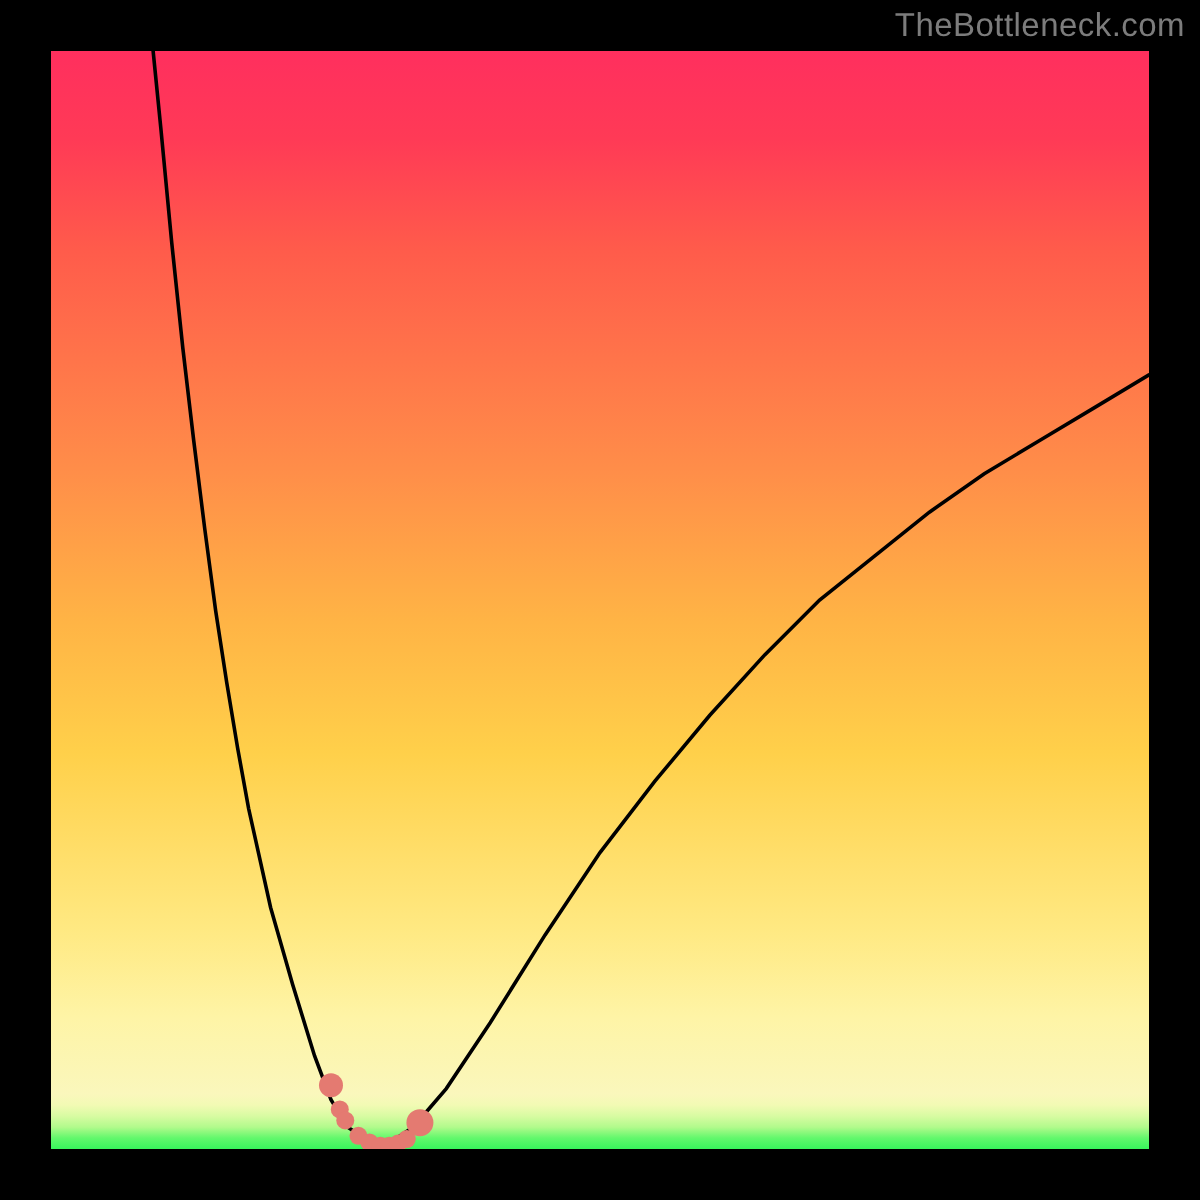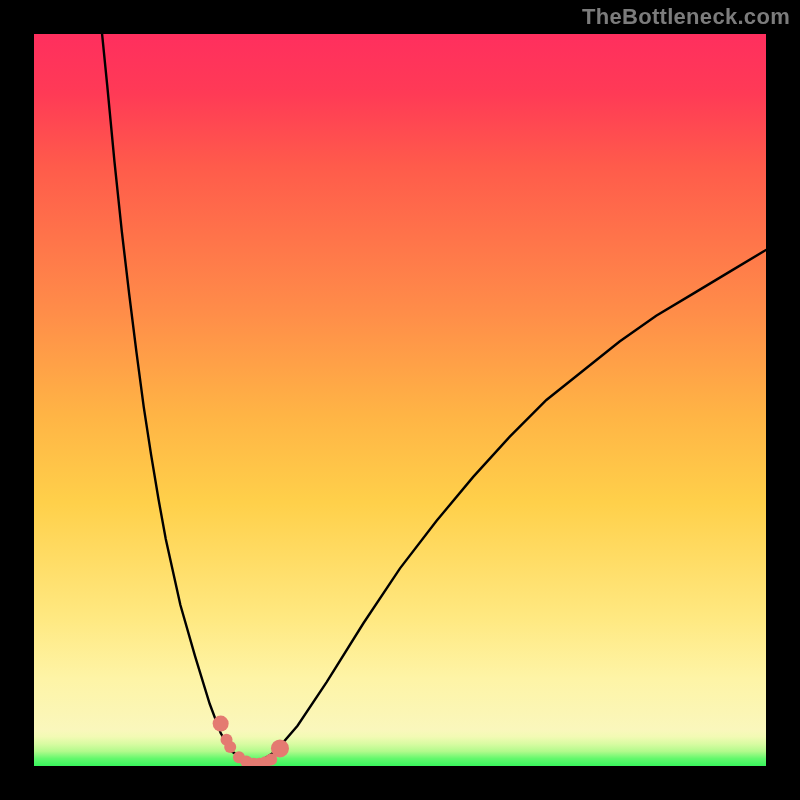--- a/index.html
+++ b/index.html
@@ -40,21 +40,21 @@
       #ff3a56 92%,
       #ff2f5e 100%
     );
   }
   .watermark {
     position: absolute;
     top: 4px;
     right: 10px;
     color: #7c7c7c;
     font-size: 22px;
-    font-weight: 700;
+    font-weight: 400;
     letter-spacing: 0.3px;
     user-select: none;
   }
   svg.curves {
     position: absolute;
     left: 0;
     top: 0;
     width: 732px;
     height: 732px;
   }

